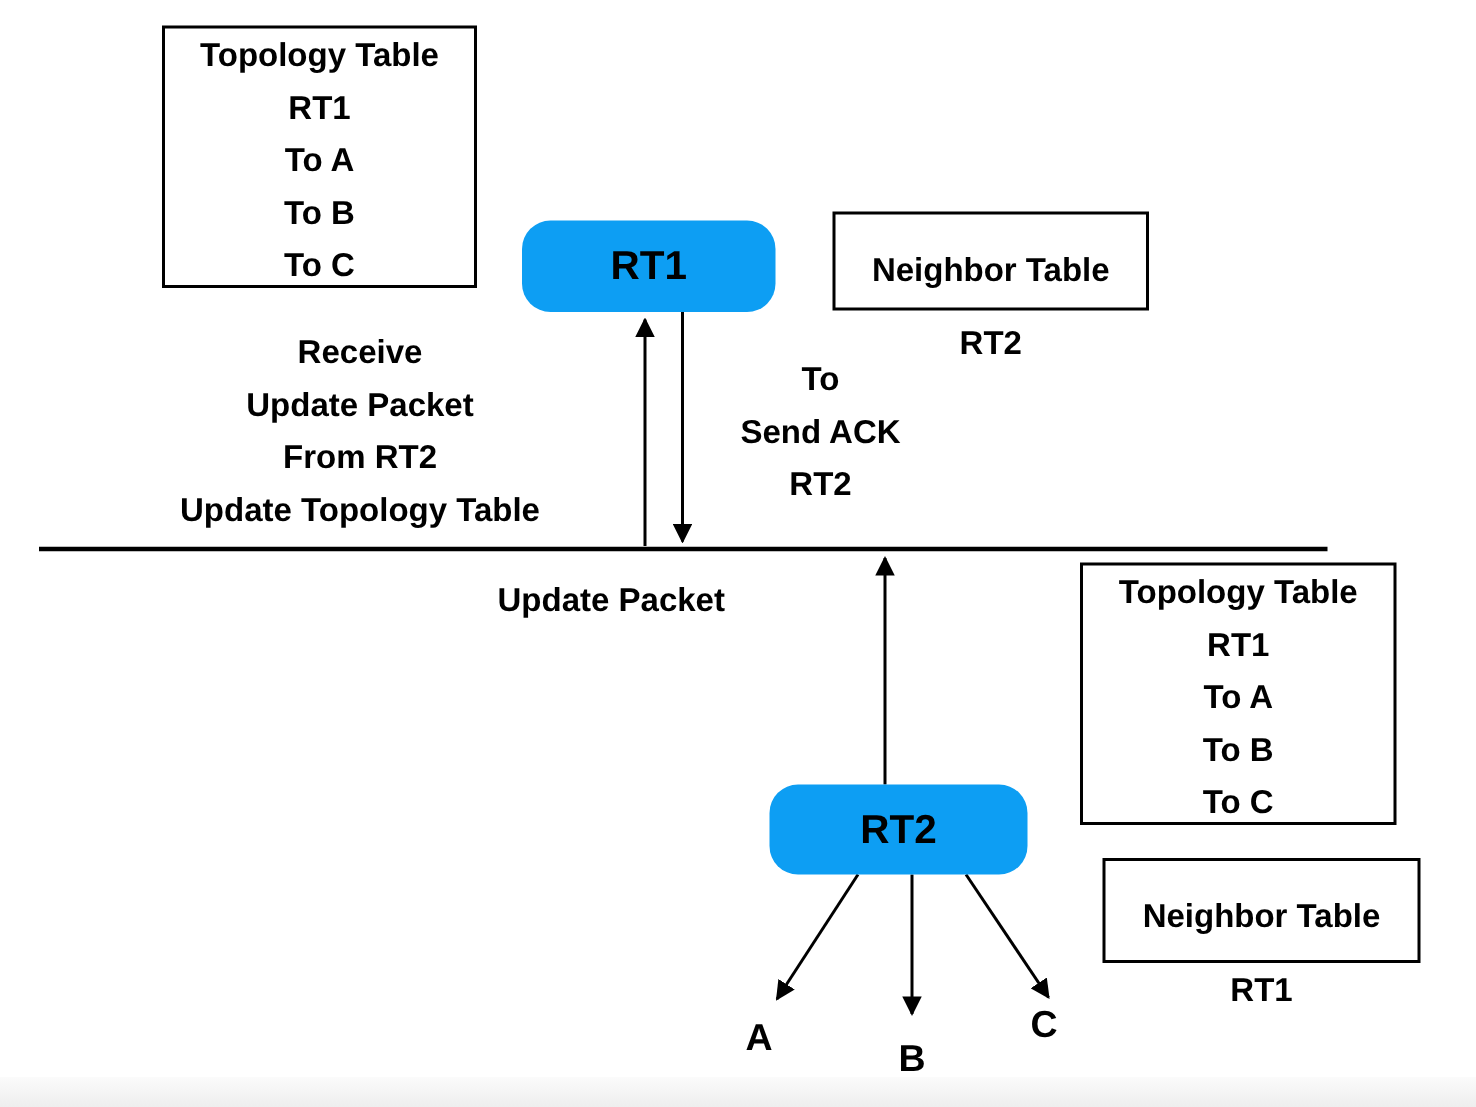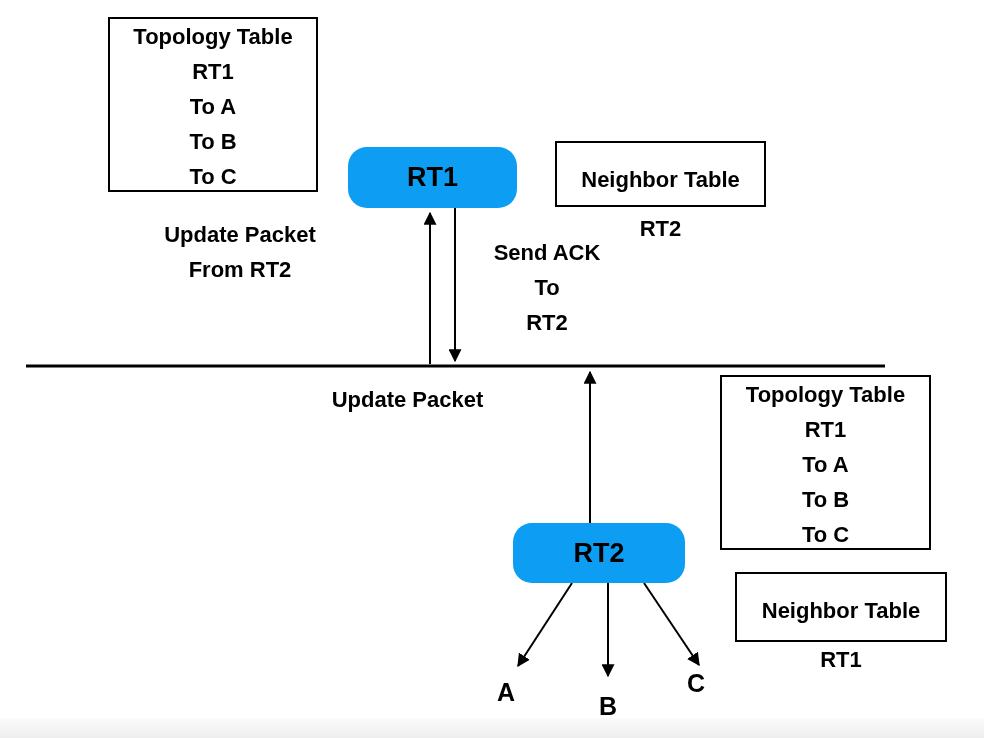--- a/index.html
+++ b/index.html
@@ -102,27 +102,29 @@
   <div class="node" style="left:348px; top:147px; width:169px; height:61px;">
     <span>RT1</span>
   </div>
 
   <div class="tablebox small" style="left:555px; top:141px; width:211px; height:66px; padding-top:4px;">
     <div class="bline">Neighbor Table</div>
     <div class="bline">RT2</div>
   </div>
 
   <div class="annot" style="left:50px; top:217px; width:380px;">
+    <div class="aline">Receive</div>
     <div class="aline">Update Packet</div>
     <div class="aline">From RT2</div>
+    <div class="aline">Update Topology Table</div>
   </div>
 
   <div class="annot" style="left:457px; top:235px; width:180px;">
+    <div class="aline">To</div>
     <div class="aline">Send ACK</div>
-    <div class="aline">To</div>
     <div class="aline">RT2</div>
   </div>
 
   <div class="annot" style="left:225px; top:382px; width:365px;">
     <div class="aline">Update Packet</div>
   </div>
 
   <div class="tablebox" style="left:720px; top:375px; width:211px; height:175px;">
     <div class="bline">Topology Table</div>
     <div class="bline">RT1</div>

